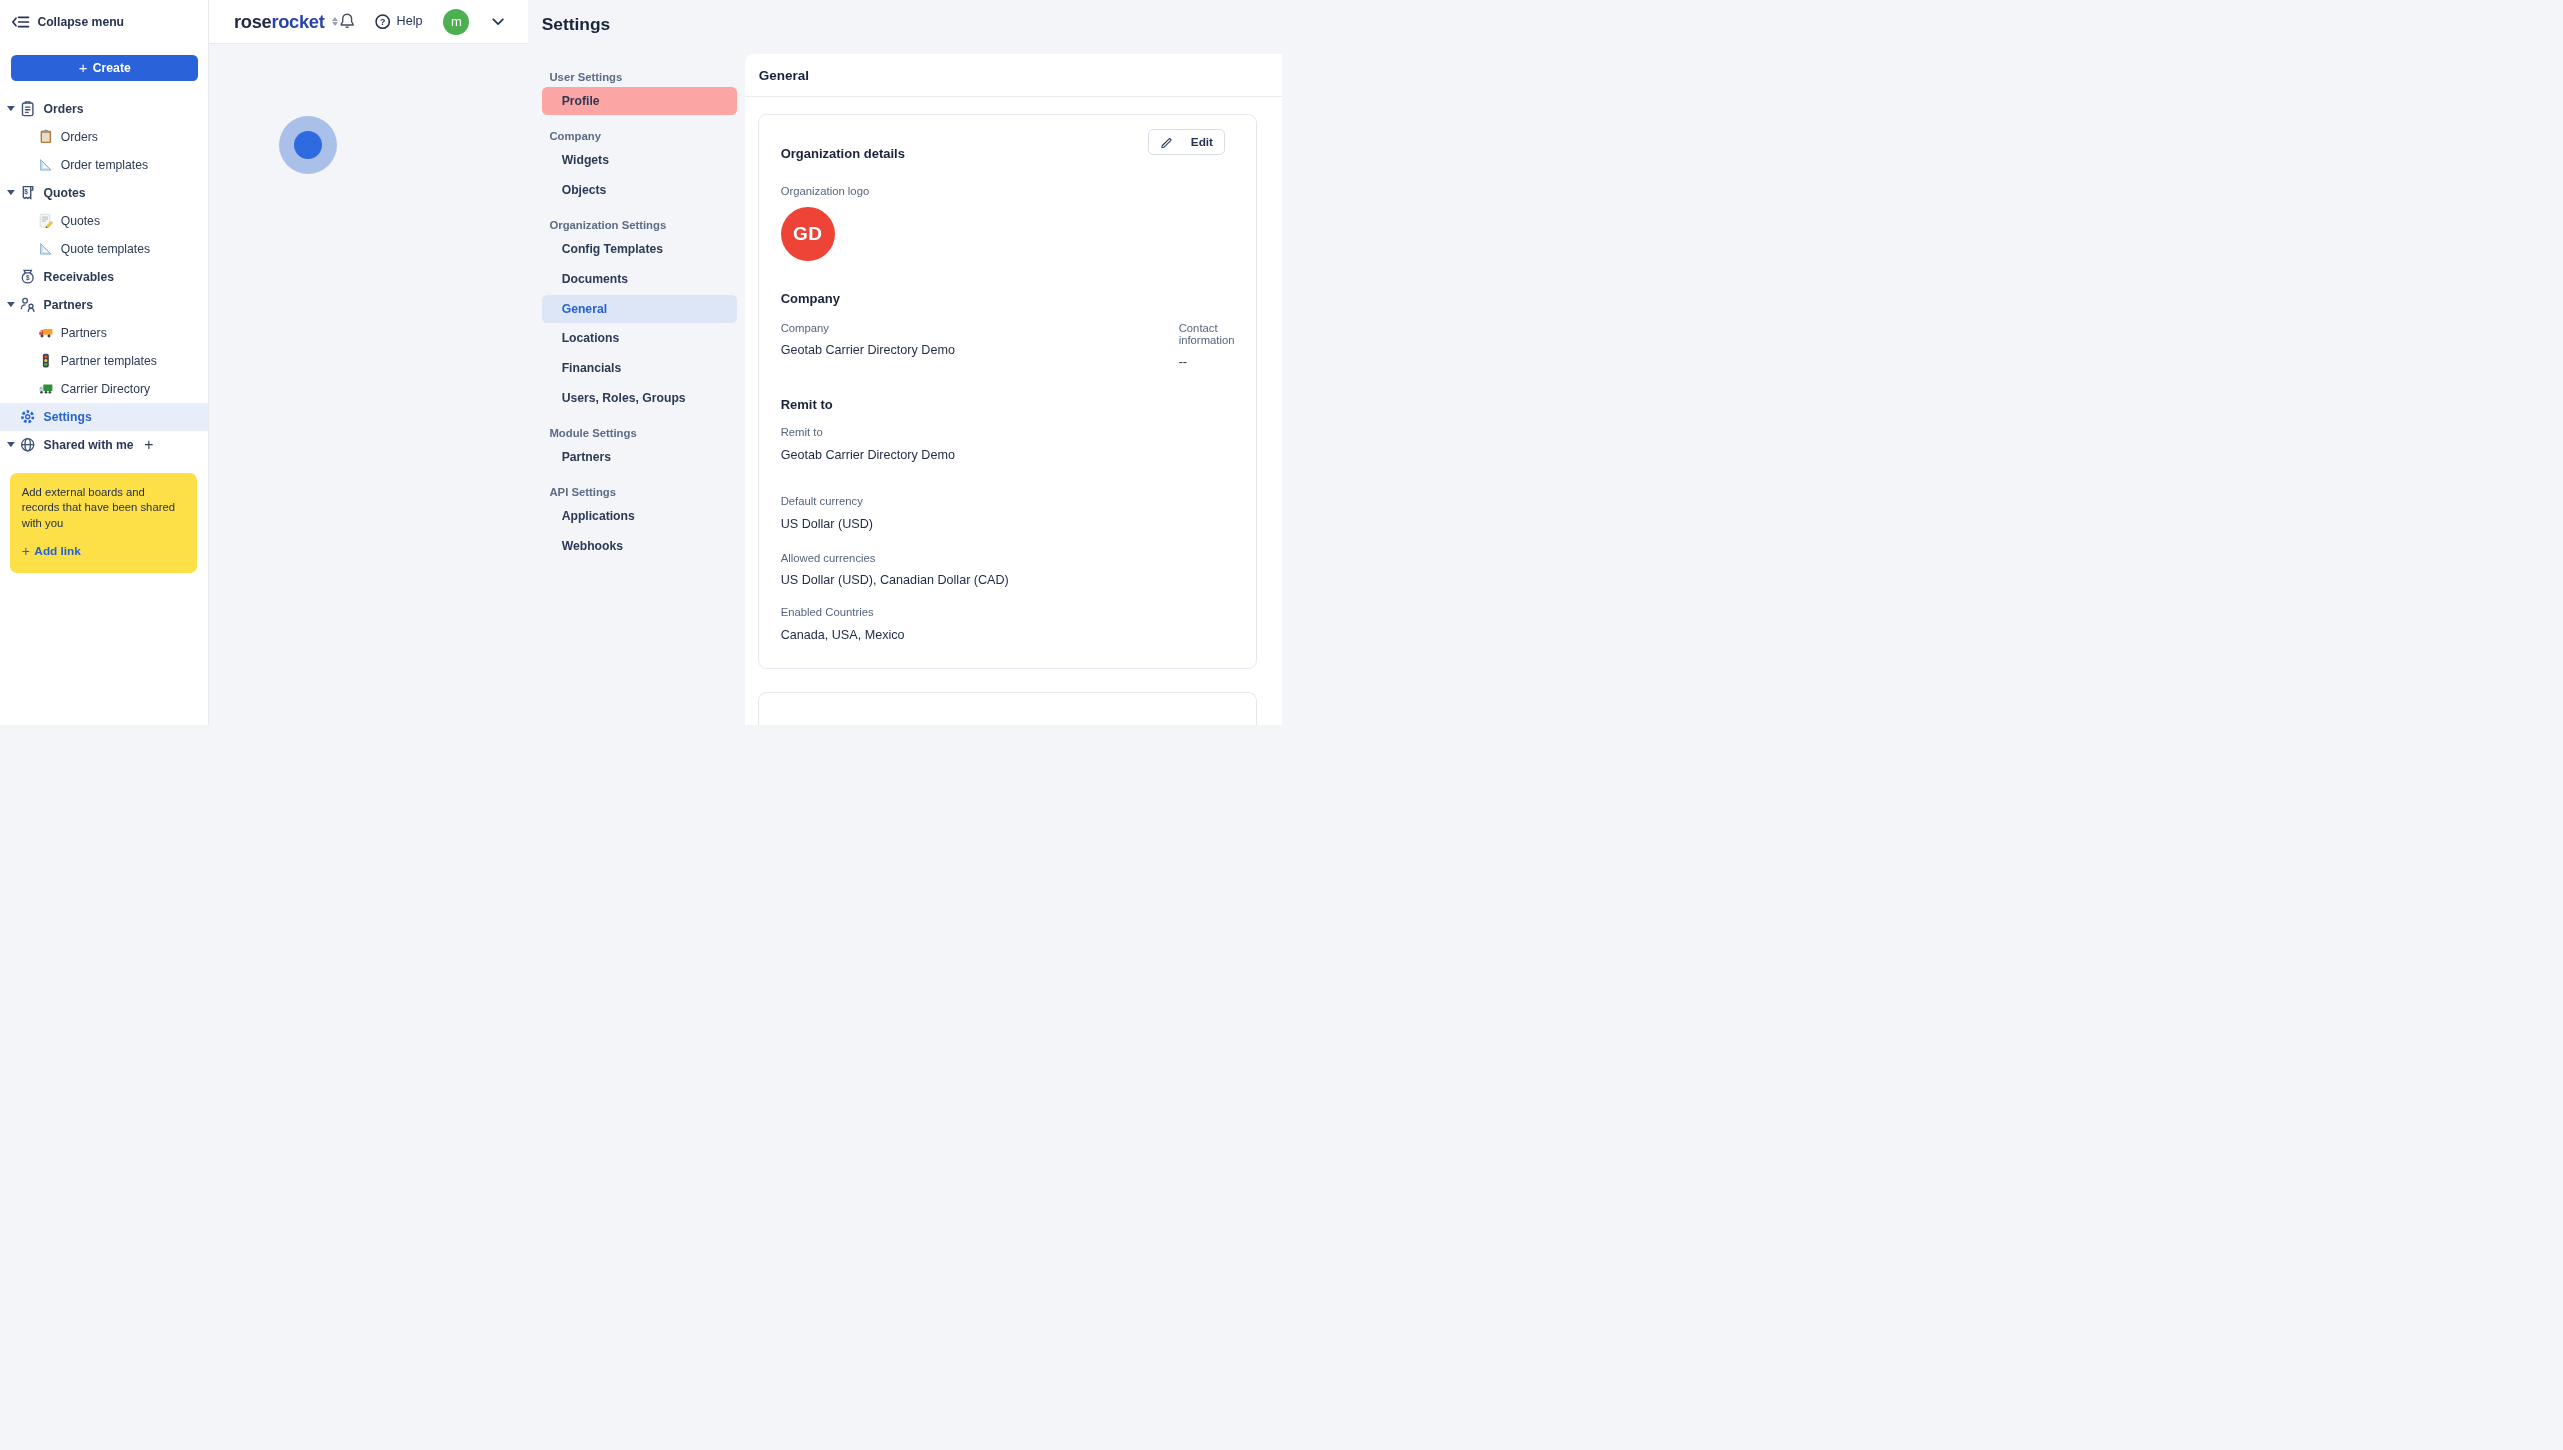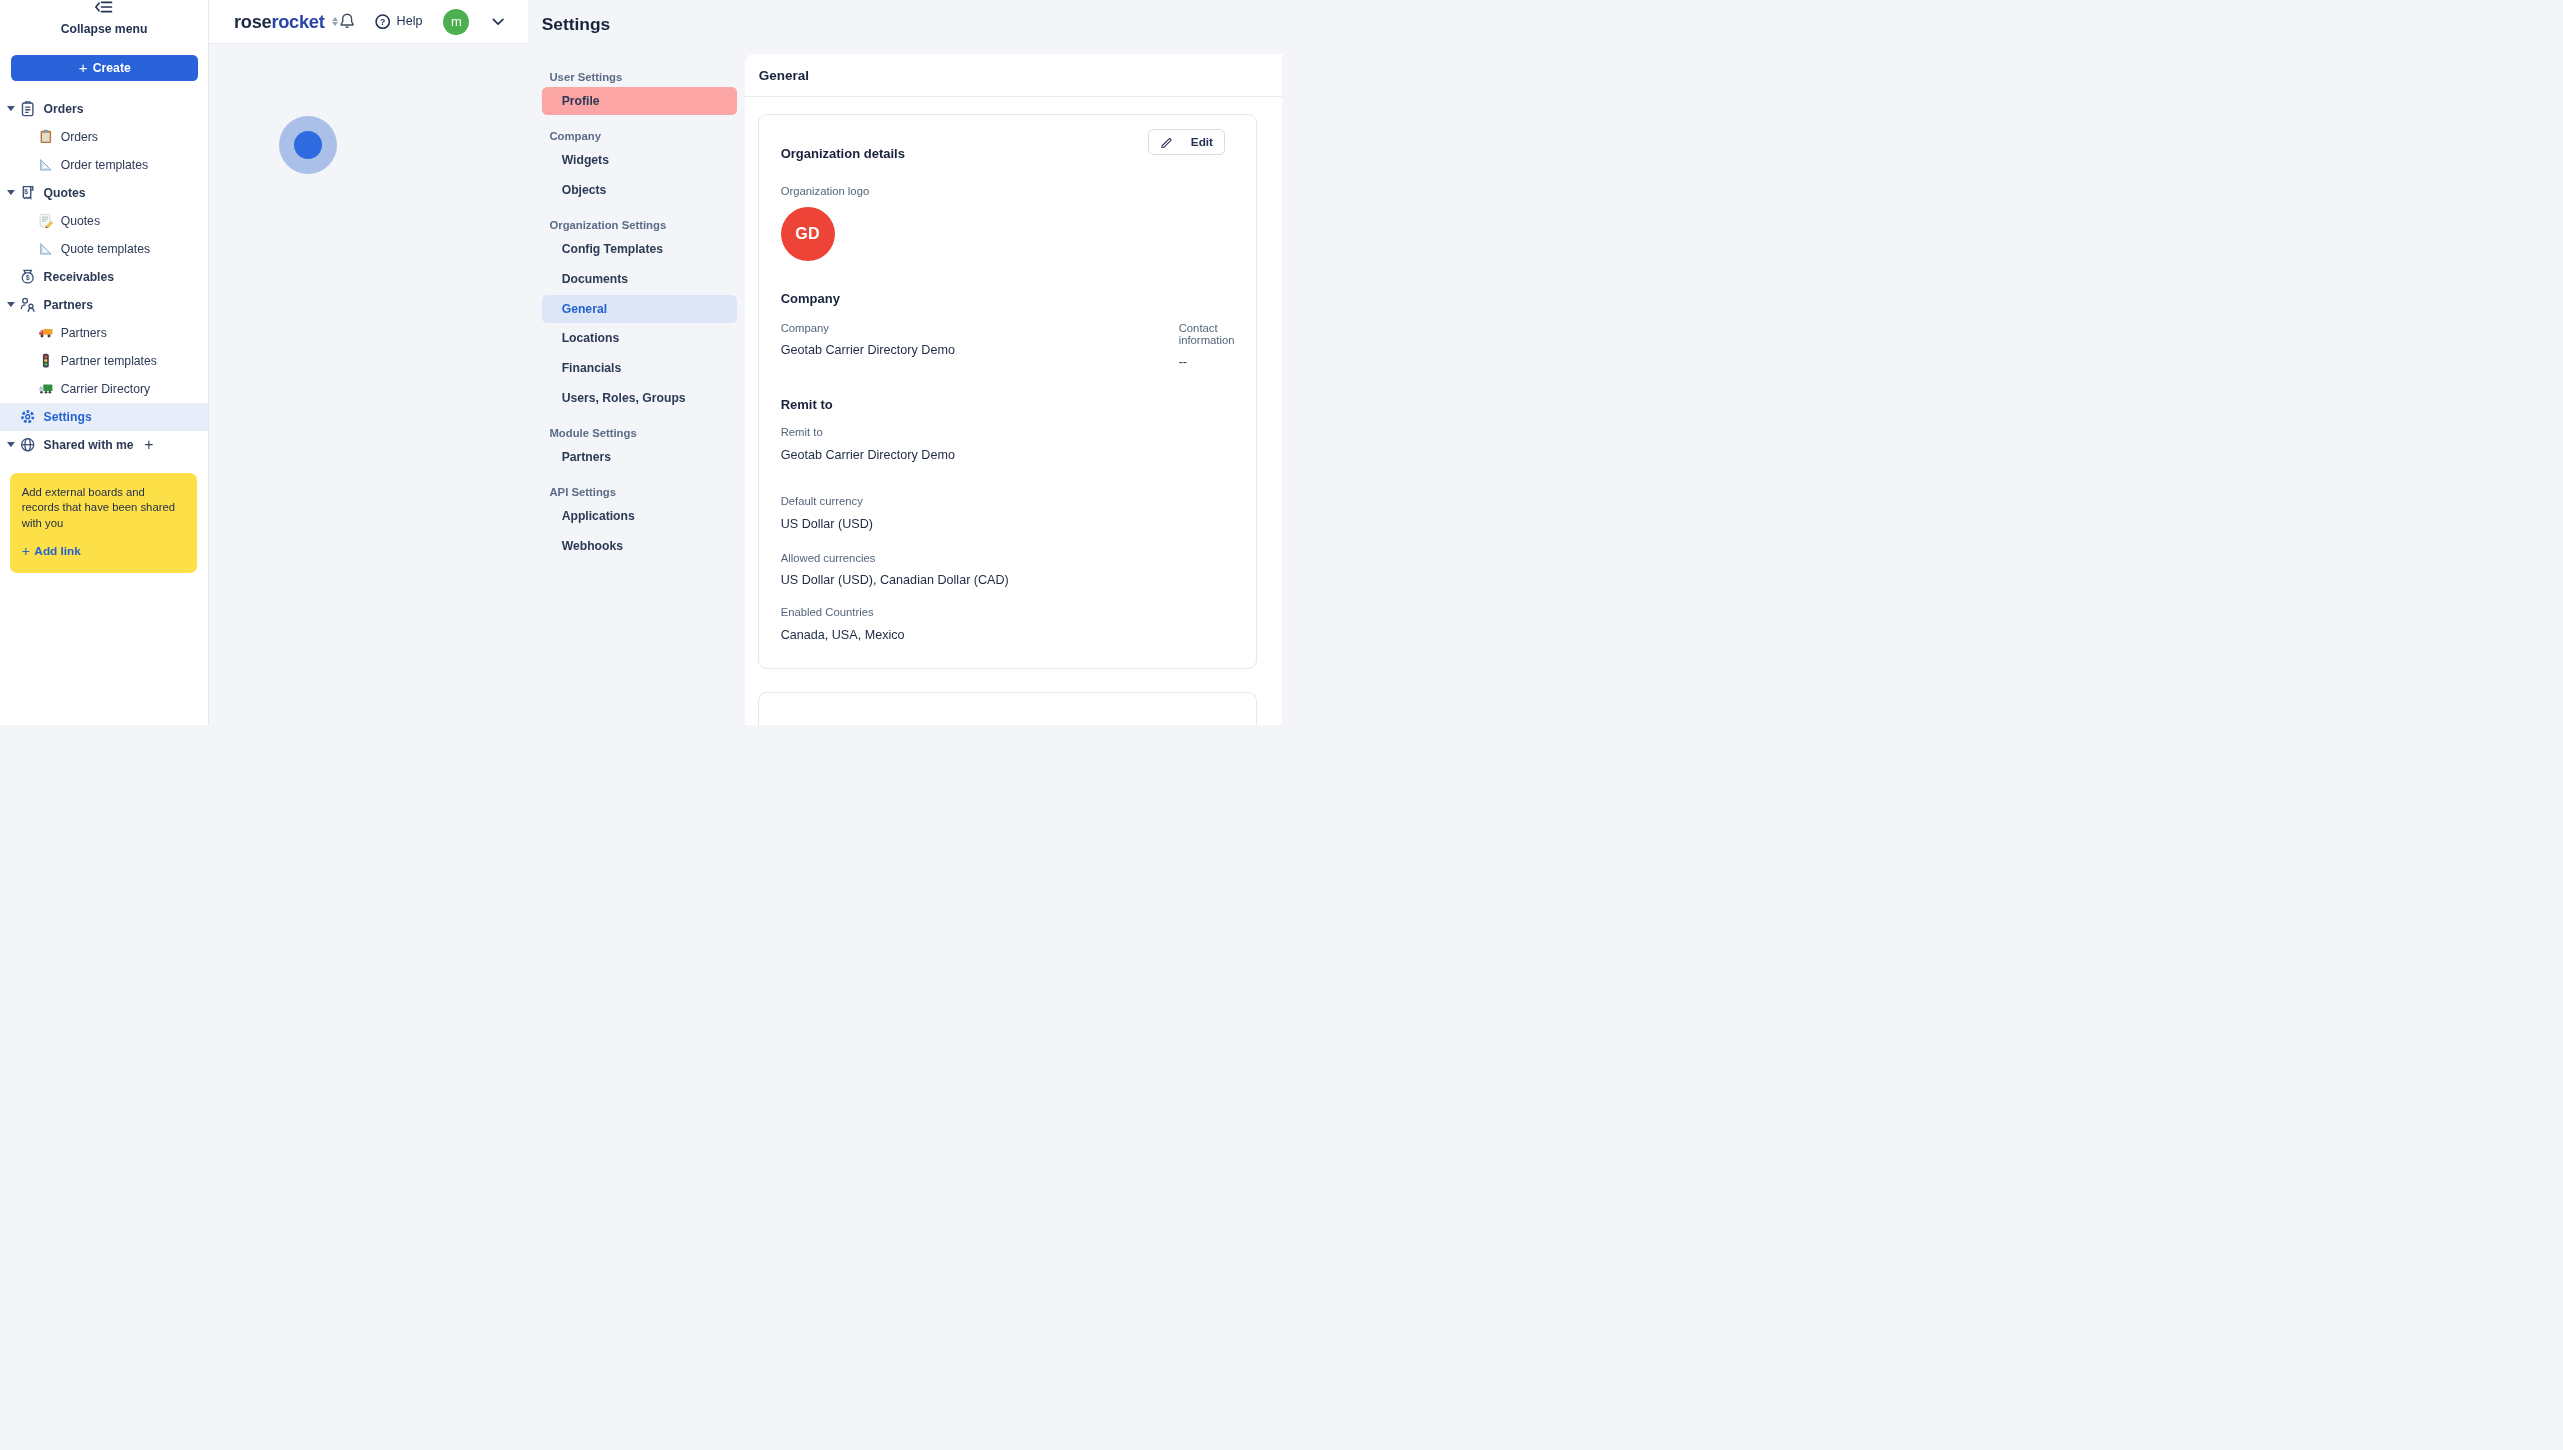--- a/index.html
+++ b/index.html
@@ -2,21 +2,21 @@
 <html style="font-size:14px"><head>
 <meta charset="utf-8">
 <style>
   * { box-sizing: border-box; margin: 0; padding: 0; }
   html,body { width:1282px; height:725px; overflow:hidden; }
   body { font-family:"Liberation Sans", sans-serif; background:#f3f5f8; color:#2c3a56; }
   .app { display:flex; width:1282px; height:725px; position:relative; }
 
   
   .sidebar { width:209px; flex-shrink:0; background:#fff; border-right:0.9px solid #e7e9ef; position:relative; }
-  .sb-top { height:44px; display:flex; align-items:center; padding:0 12.2px; gap:7.8px; cursor:pointer;flex-direction:column; }
+  .sb-top { height:44px; display:flex; align-items:center; padding:0 12.2px; gap:7.8px; cursor:pointer; }
   .sb-top .lbl { font-size:12.2px; font-weight:700; color:#243353; }
   .create-btn { margin:10.5px 11.3px 0; height:26px; width:187px; background:#2a62d9; border:none; border-radius:5.2px;
     color:#fff; font-family:inherit; font-size:12.2px; font-weight:700; display:flex; align-items:center; justify-content:center; gap:5.2px; cursor:pointer; }
   .create-btn .plus { font-size:15px; font-weight:400; margin-top:-0.9px; }
   .sb-list { margin-top:14px; }
   .sb-row { height:28px; display:flex; align-items:center; padding:0 7px; font-size:12.2px; color:#2c3a56; cursor:pointer; position:relative; }
   .sb-row .caret-slot { width:12.2px; display:flex; align-items:center; }
   .sb-row .ic { width:17.4px; height:17.4px; margin-right:7px; display:flex; align-items:center; justify-content:center; color:#3d5179; flex-shrink:0; }
   .sb-row .t { white-space:nowrap; }
   .sb-row.group .t, .sb-row.toplevel .t { font-weight:700; }
@@ -65,21 +65,21 @@
   .panel-head { height:43px; flex-shrink:0; border-bottom:0.9px solid #e9ebf0; display:flex; align-items:center; padding-left:14px; font-size:13.5px; font-weight:700; color:#19233c; }
   .panel-body { flex:1; overflow:hidden; padding:16.6px 28px 0 13px; }
   .org-card { background:#fff; border:0.9px solid #e4e7ee; border-radius:8.7px; position:relative; padding:31px 21px 26px 22px; }
   .card-title { font-size:13px; font-weight:700; color:#19233c; }
   .edit-btn { position:absolute; top:14px; right:31px; height:26px; padding:0 10.5px; background:#fff; border:0.9px solid #d8dce5; border-radius:5.2px;
     display:flex; align-items:center; gap:19px; font-family:inherit; font-size:11.8px; font-weight:700; color:#243353; cursor:pointer; }
   .lbl { font-size:11.3px; color:#55657e; }
   .val { font-size:12.6px; color:#1f2a44; }
   .sec-h { font-size:13px; font-weight:700; color:#19233c; }
   .logo-lbl { margin-top:24.4px; }
-  .org-logo { margin-top:9.6px; width:54px; height:54px; border-radius:50%; background:#ee4437; color:#fff; font-size:16px; font-weight:700;
+  .org-logo { margin-top:9.6px; width:54px; height:54px; border-radius:50%; background:#ee4437; color:#fff; font-size:19px; font-weight:700;
     display:flex; align-items:center; justify-content:center; letter-spacing:0.4px; cursor:pointer; }
   .company-h { margin-top:30.5px; }
   .two-col { display:grid; grid-template-columns:398px 1fr; margin-top:15.7px; }
   .two-col .val { margin-top:9.6px; }
   .remit-h { margin-top:28px; }
   .remit-lbl { margin-top:14px; }
   .mt-val { margin-top:9.6px; }
   .cur-lbl { margin-top:33px; }
   .allowed-lbl { margin-top:21px; }
   .countries-lbl { margin-top:19px; }

